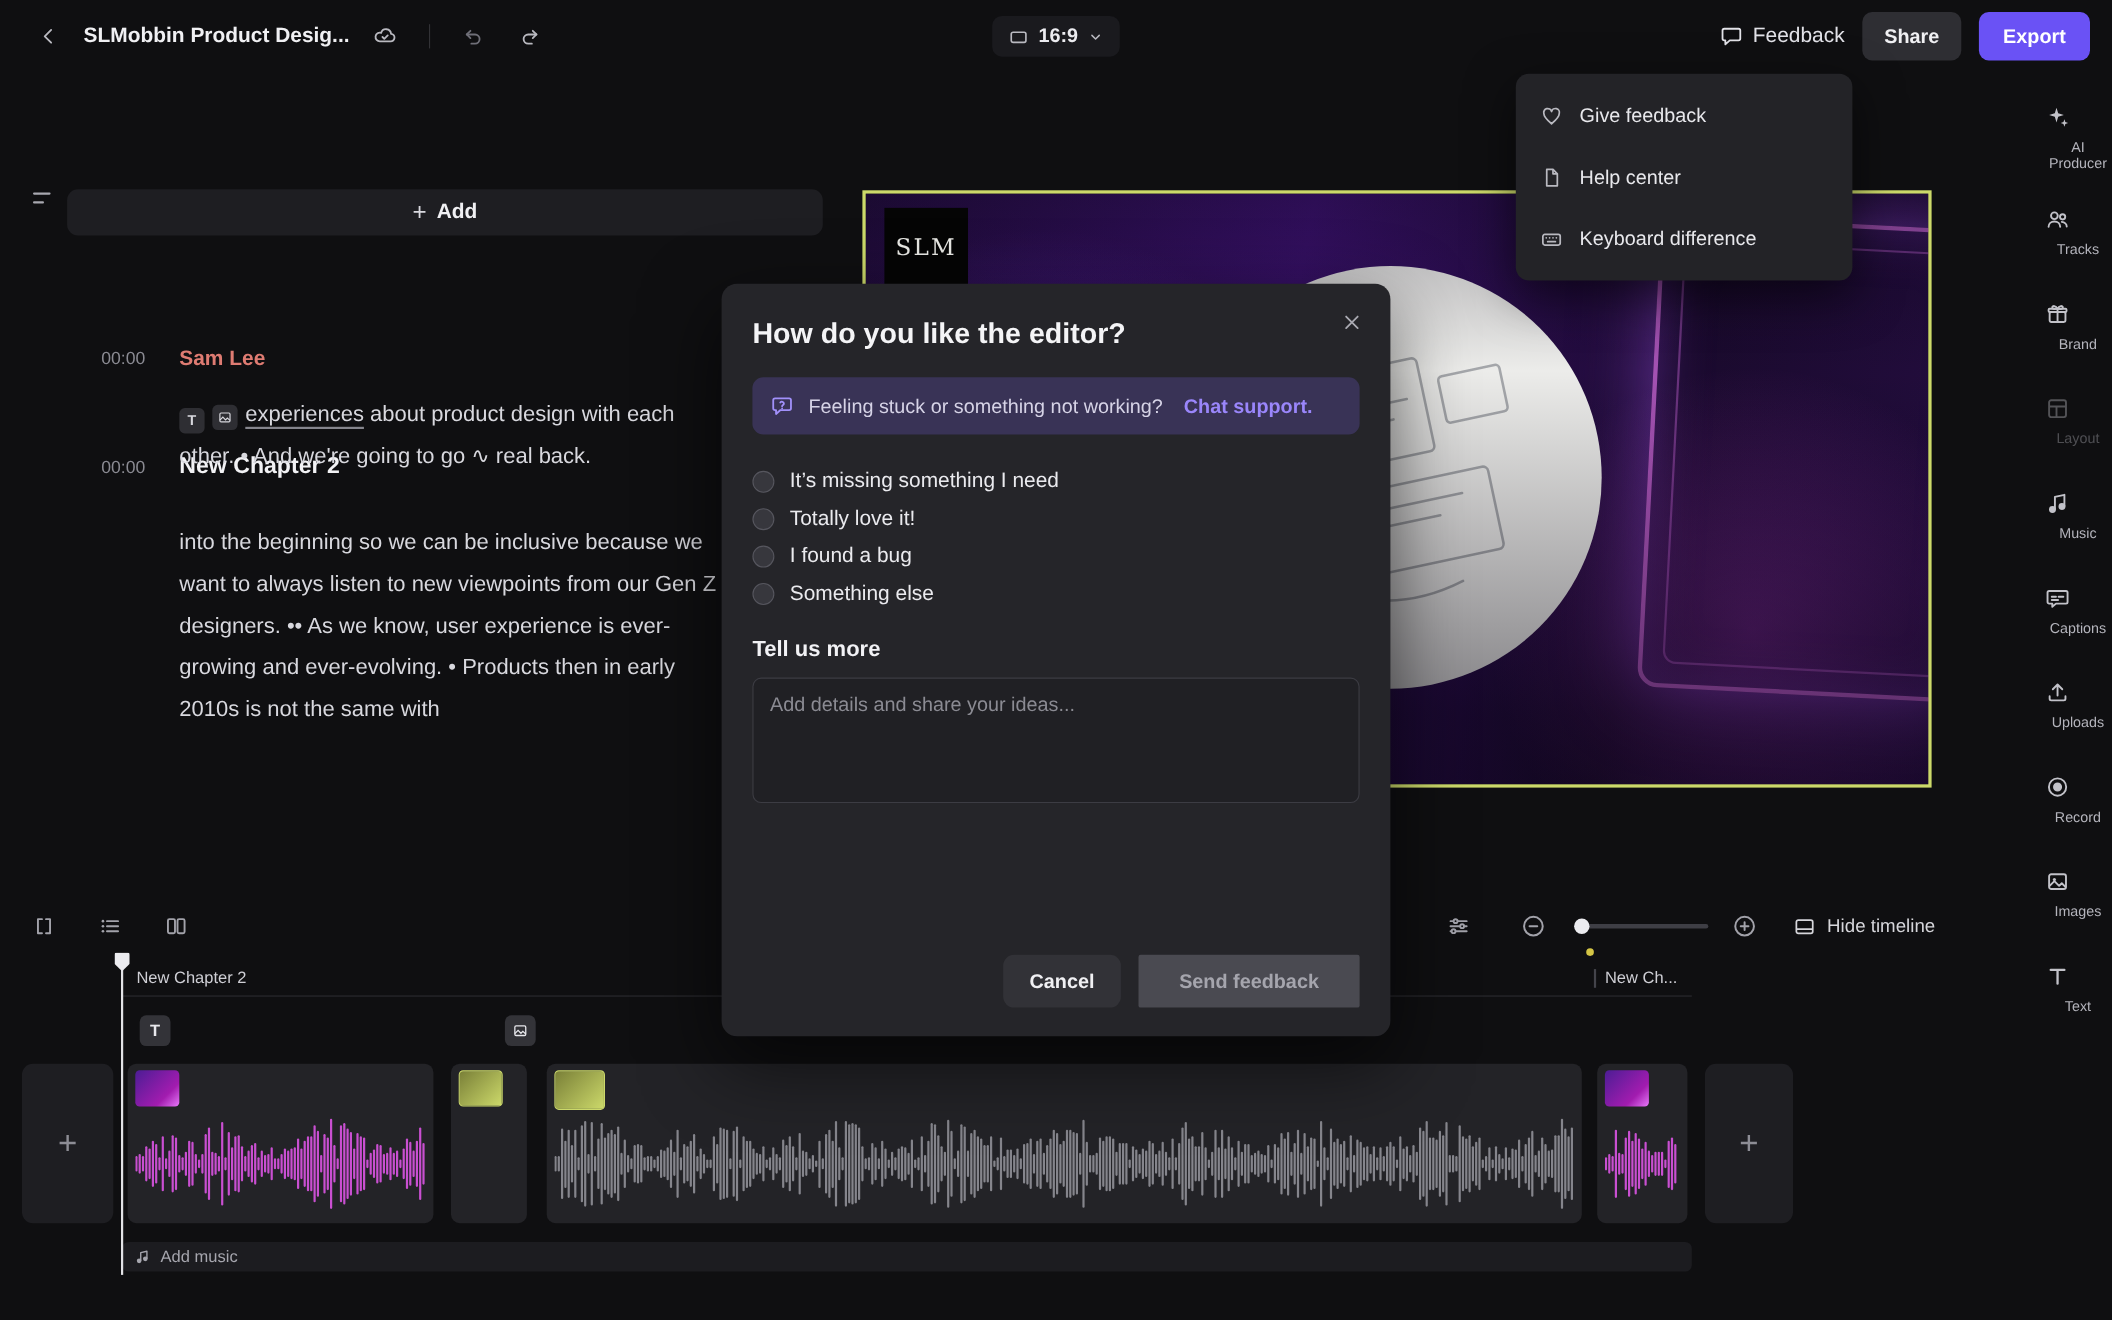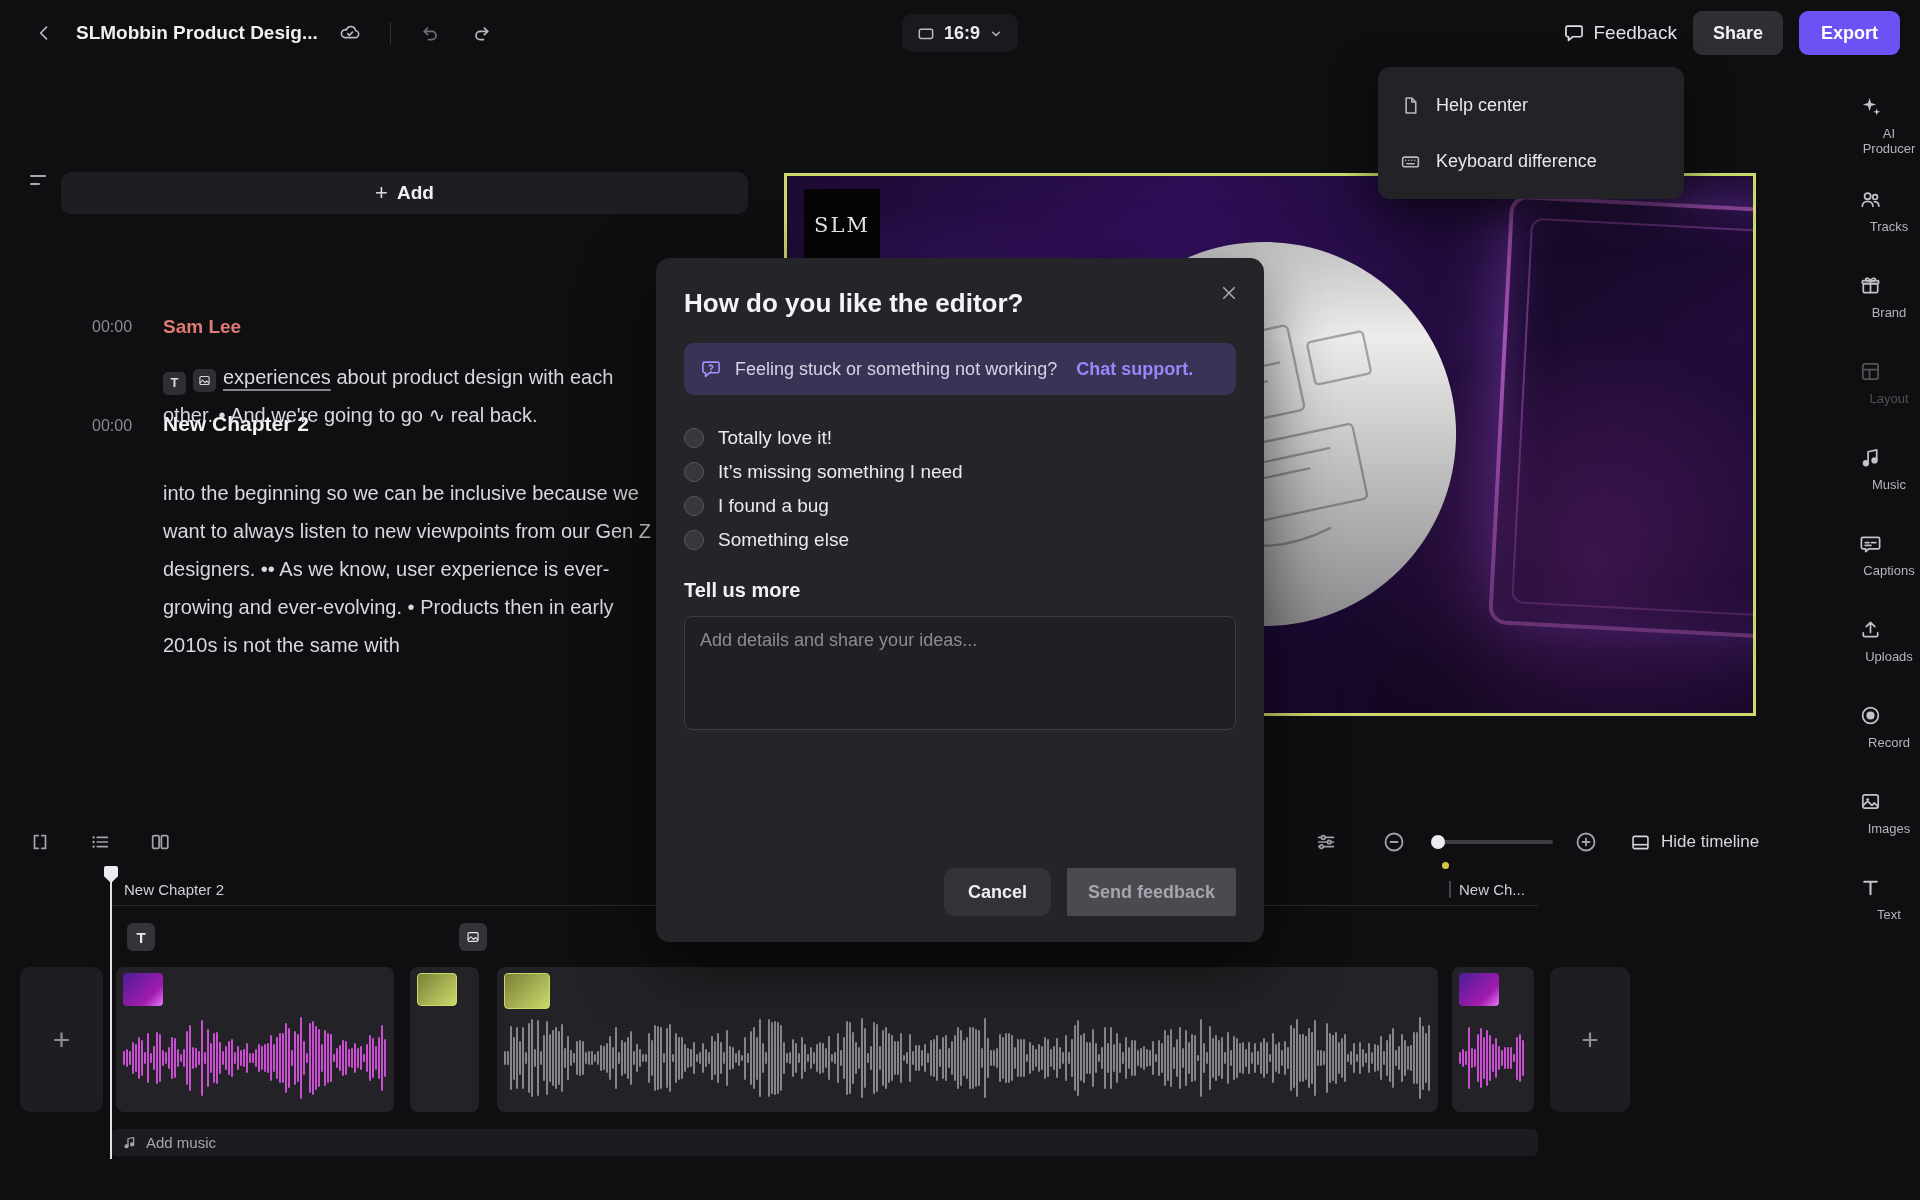--- a/index.html
+++ b/index.html
@@ -107,21 +107,21 @@
   .avatar.a1 { background:radial-gradient(circle at 50% 36%,#8a6f5c 0 32%,transparent 33%),
                radial-gradient(circle at 50% 108%,#7d8089 0 46%,transparent 47%),#e4e2de; }
   .avatar.a2 { margin-left:-10px;
                background:radial-gradient(circle at 50% 36%,#5b3a28 0 34%,transparent 35%),
                radial-gradient(circle at 50% 108%,#3d3f46 0 46%,transparent 47%),#e8b7c6; }
   .footer-link { color:#9a86fb; font-weight:700; text-decoration:none; margin-left:2px; cursor:pointer; }
   .modal-actions { position:absolute; right:28px; bottom:26px; display:flex; gap:16px; }
   .cancel-btn { background:#323237; border:none; color:#f0f0f3; font-size:18px; font-weight:600; height:48px;
     padding:0 24px; border-radius:10px; cursor:pointer; }
   .send-btn { background:#4a4a51; border:none; color:#a5a5ad; font-size:18px; font-weight:600; height:48px;
-    padding:0 21px; border-radius:2px; }
+    padding:0 37px; border-radius:2px; }
 
   
   .timeline { position:absolute; left:0; top:820px; width:1920px; height:380px; z-index:6; }
   .tl-icon-btn { position:absolute; width:36px; height:36px; background:none; border:none; color:#a2a2aa;
     display:flex; align-items:center; justify-content:center; cursor:pointer; border-radius:8px; }
   .zoom-slider { position:absolute; left:1433px; top:20px; width:120px; height:4px; background:#3e3e45; border-radius:2px; cursor:pointer; }
   .zoom-handle { position:absolute; left:-2px; top:-5px; width:14px; height:14px; border-radius:50%; background:#ececf0; cursor:grab; }
   .status-dot { position:absolute; left:1442px; top:42px; width:7px; height:7px; border-radius:50%; background:#d4c545; }
   .hide-timeline { position:absolute; left:1630px; top:4px; height:36px; display:flex; align-items:center; gap:10px;
     background:none; border:none; color:#d6d6db; font-size:17px; cursor:pointer; }
@@ -336,20 +336,26 @@
       <svg width="23" height="23" viewBox="0 0 24 24" fill="none" stroke="currentColor" stroke-width="2.2" stroke-linecap="round">
           <path d="M5.5 6h13M12 6v13"></path>
         </svg>
       <span class="rs-label">Text</span>
     </button>
   </aside>
 
   <div class="menu">
     <button class="menu-item">
       <svg width="21" height="21" viewBox="0 0 24 24" fill="none" stroke="currentColor" stroke-width="1.8" stroke-linejoin="round">
+          <path d="M12 20C6.5 15.5 4 12.4 4 9.4A3.9 3.9 0 0 1 12 7.3 3.9 3.9 0 0 1 20 9.4c0 3-2.5 6.1-8 10.6z"></path>
+        </svg>
+      <span>Give feedback</span>
+    </button>
+    <button class="menu-item">
+      <svg width="21" height="21" viewBox="0 0 24 24" fill="none" stroke="currentColor" stroke-width="1.8" stroke-linejoin="round">
           <path d="M7 3.5h6.5L18 8v12.5H7z"></path>
           <path d="M13.5 3.5V8H18"></path>
         </svg>
       <span>Help center</span>
     </button>
     <button class="menu-item">
       <svg width="21" height="21" viewBox="0 0 24 24" fill="none" stroke="currentColor" stroke-width="1.8" stroke-linecap="round">
           <rect x="3" y="7" width="18" height="11" rx="2"></rect>
           <path d="M6.5 10.5h.01M10 10.5h.01M13.5 10.5h.01M17 10.5h.01M8 14.5h8"></path>
         </svg>
@@ -370,25 +376,25 @@
           <path d="M5 4.5h14a1.8 1.8 0 0 1 1.8 1.8v8a1.8 1.8 0 0 1-1.8 1.8h-8.6L6 20v-3.9H5a1.8 1.8 0 0 1-1.8-1.8v-8A1.8 1.8 0 0 1 5 4.5z"></path>
           <path d="M10.2 8.6a2 2 0 0 1 3.6 1.2c0 1.2-1.8 1.5-1.8 2.6M12 14.6h.01" stroke-linecap="round"></path>
         </svg>
       <span>Feeling stuck or something not working?</span>
       <a class="banner-link">Chat support.</a>
     </div>
 
     <div class="options">
       <div class="option-row">
         <span class="radio-circle"></span>
-        <span class="option-label">Totally love it!</span>
+        <span class="option-label">It’s missing something I need</span>
       </div>
       <div class="option-row">
         <span class="radio-circle"></span>
-        <span class="option-label">It’s missing something I need</span>
+        <span class="option-label">Totally love it!</span>
       </div>
       <div class="option-row">
         <span class="radio-circle"></span>
         <span class="option-label">I found a bug</span>
       </div>
       <div class="option-row">
         <span class="radio-circle"></span>
         <span class="option-label">Something else</span>
       </div>
     </div>

